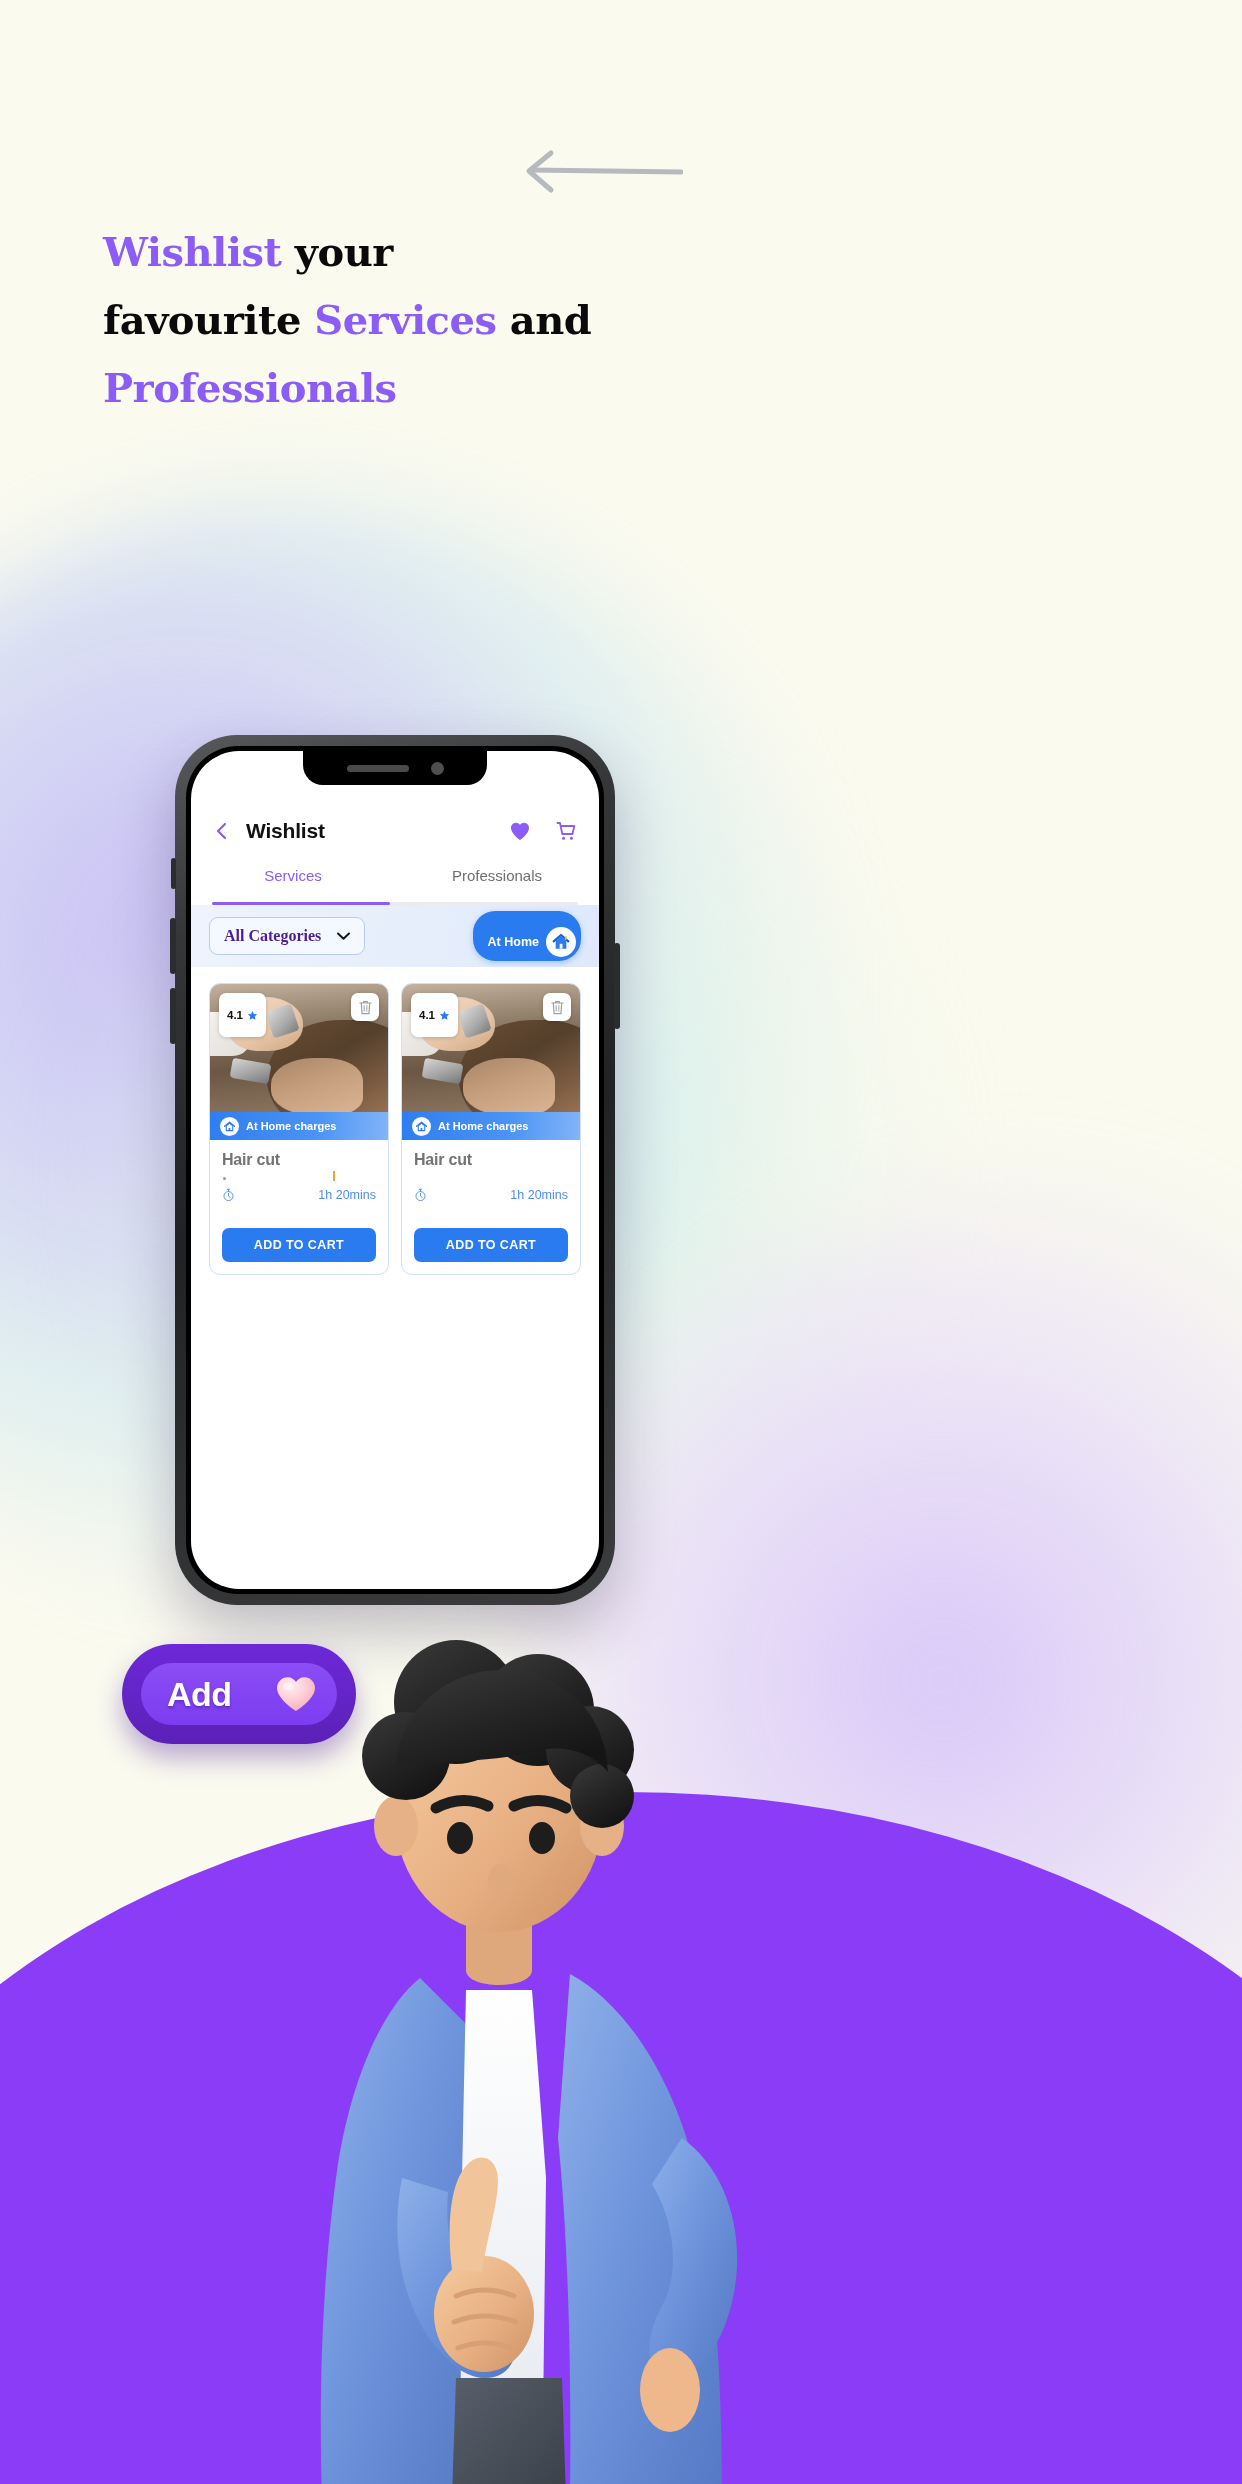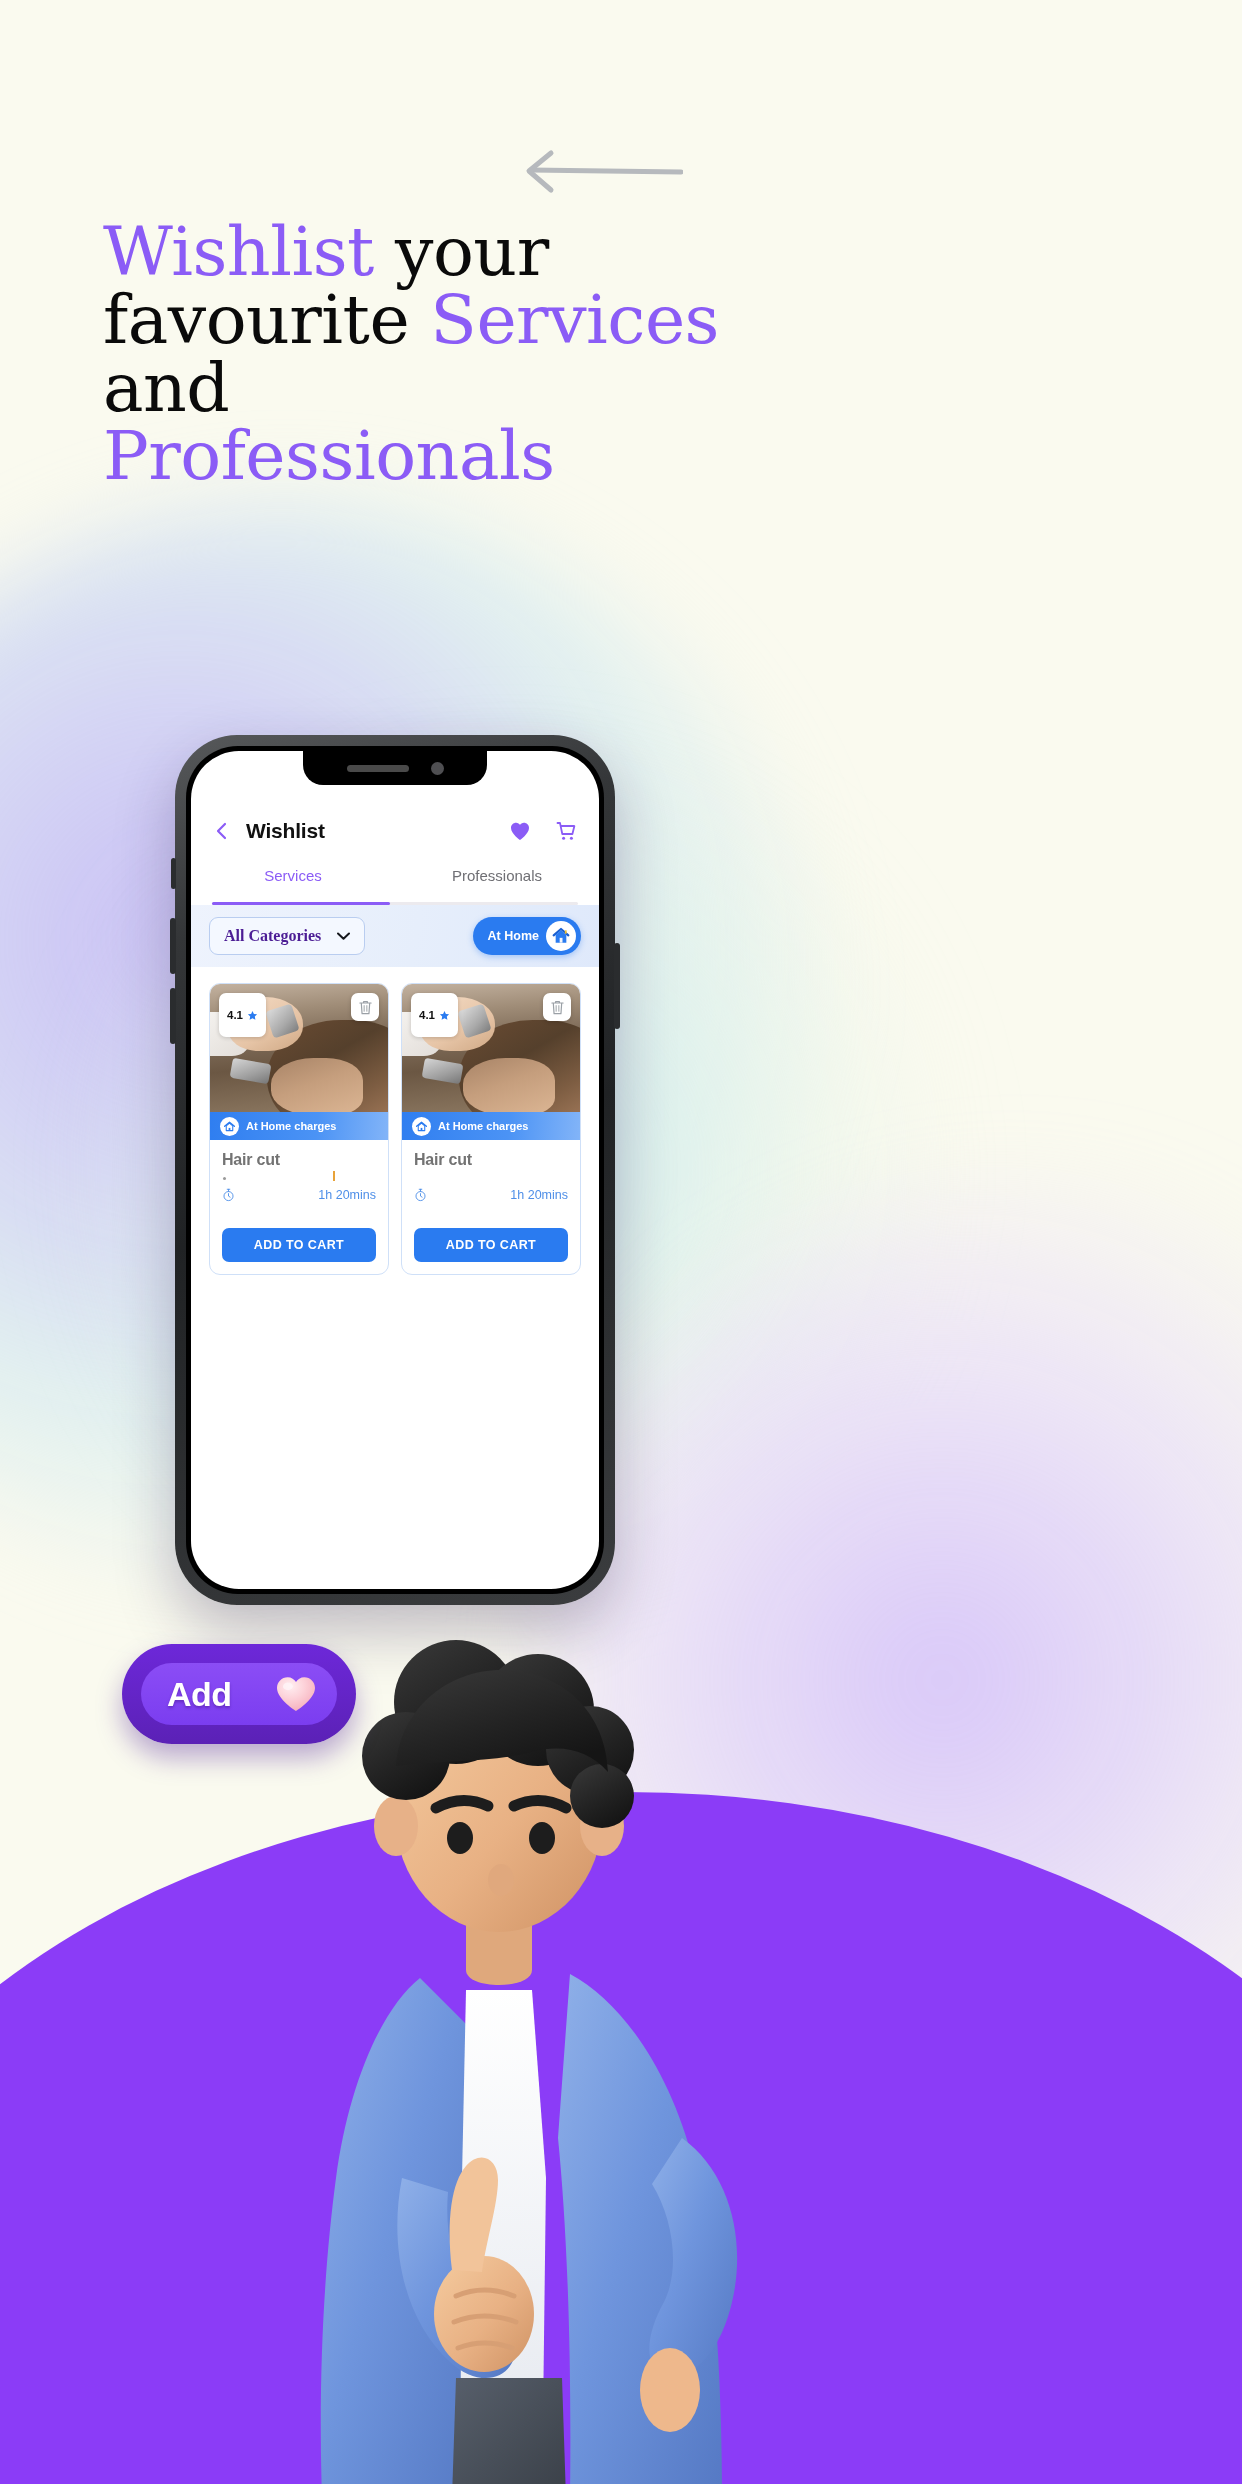--- a/index.html
+++ b/index.html
@@ -56,22 +56,22 @@
     border-radius:50% 50% 0 0 / 42% 42% 0 0;
     background:#8b3cf7;
   }
 
   
   #headline {
     position:absolute;
     left:103px; top:218px;
     width:620px;
     font-family:"DejaVu Serif", serif;
-    font-weight:400;
-    font-size:68px;
+    font-weight:700;
+    font-size:40px;
     line-height:68px;
     letter-spacing:-0.5px;
     color:#0a0a0a;
   }
   #headline .hl-purple { color:#8b5cf6; }
 
   #arrow-left {
     position:absolute;
     left:515px; top:148px;
     width:168px; height:46px;
@@ -177,21 +177,21 @@
     padding:9px 14px;
     cursor:pointer;
   }
   #category-label { font-size:16px; font-weight:700; color:#4c1d95;font-family:Liberation Serif, serif; }
   #chevron-down-icon { width:13px; height:8px; }
   #at-home-chip {
     margin-left:auto;
     display:flex; align-items:center; gap:7px;
     background:#2a7bf0;
     border-radius:22px;
-    padding:4px 5px 4px 15px;
+    padding:16px 5px 4px 15px;
     cursor:pointer;
     box-shadow:0 2px 6px rgba(42,123,240,0.35);
   }
   #at-home-label { font-size:12.5px; font-weight:700; color:#fff; }
   #house-badge {
     width:30px; height:30px; border-radius:50%;
     background:#fff;
     display:flex; align-items:center; justify-content:center;
   }
 

